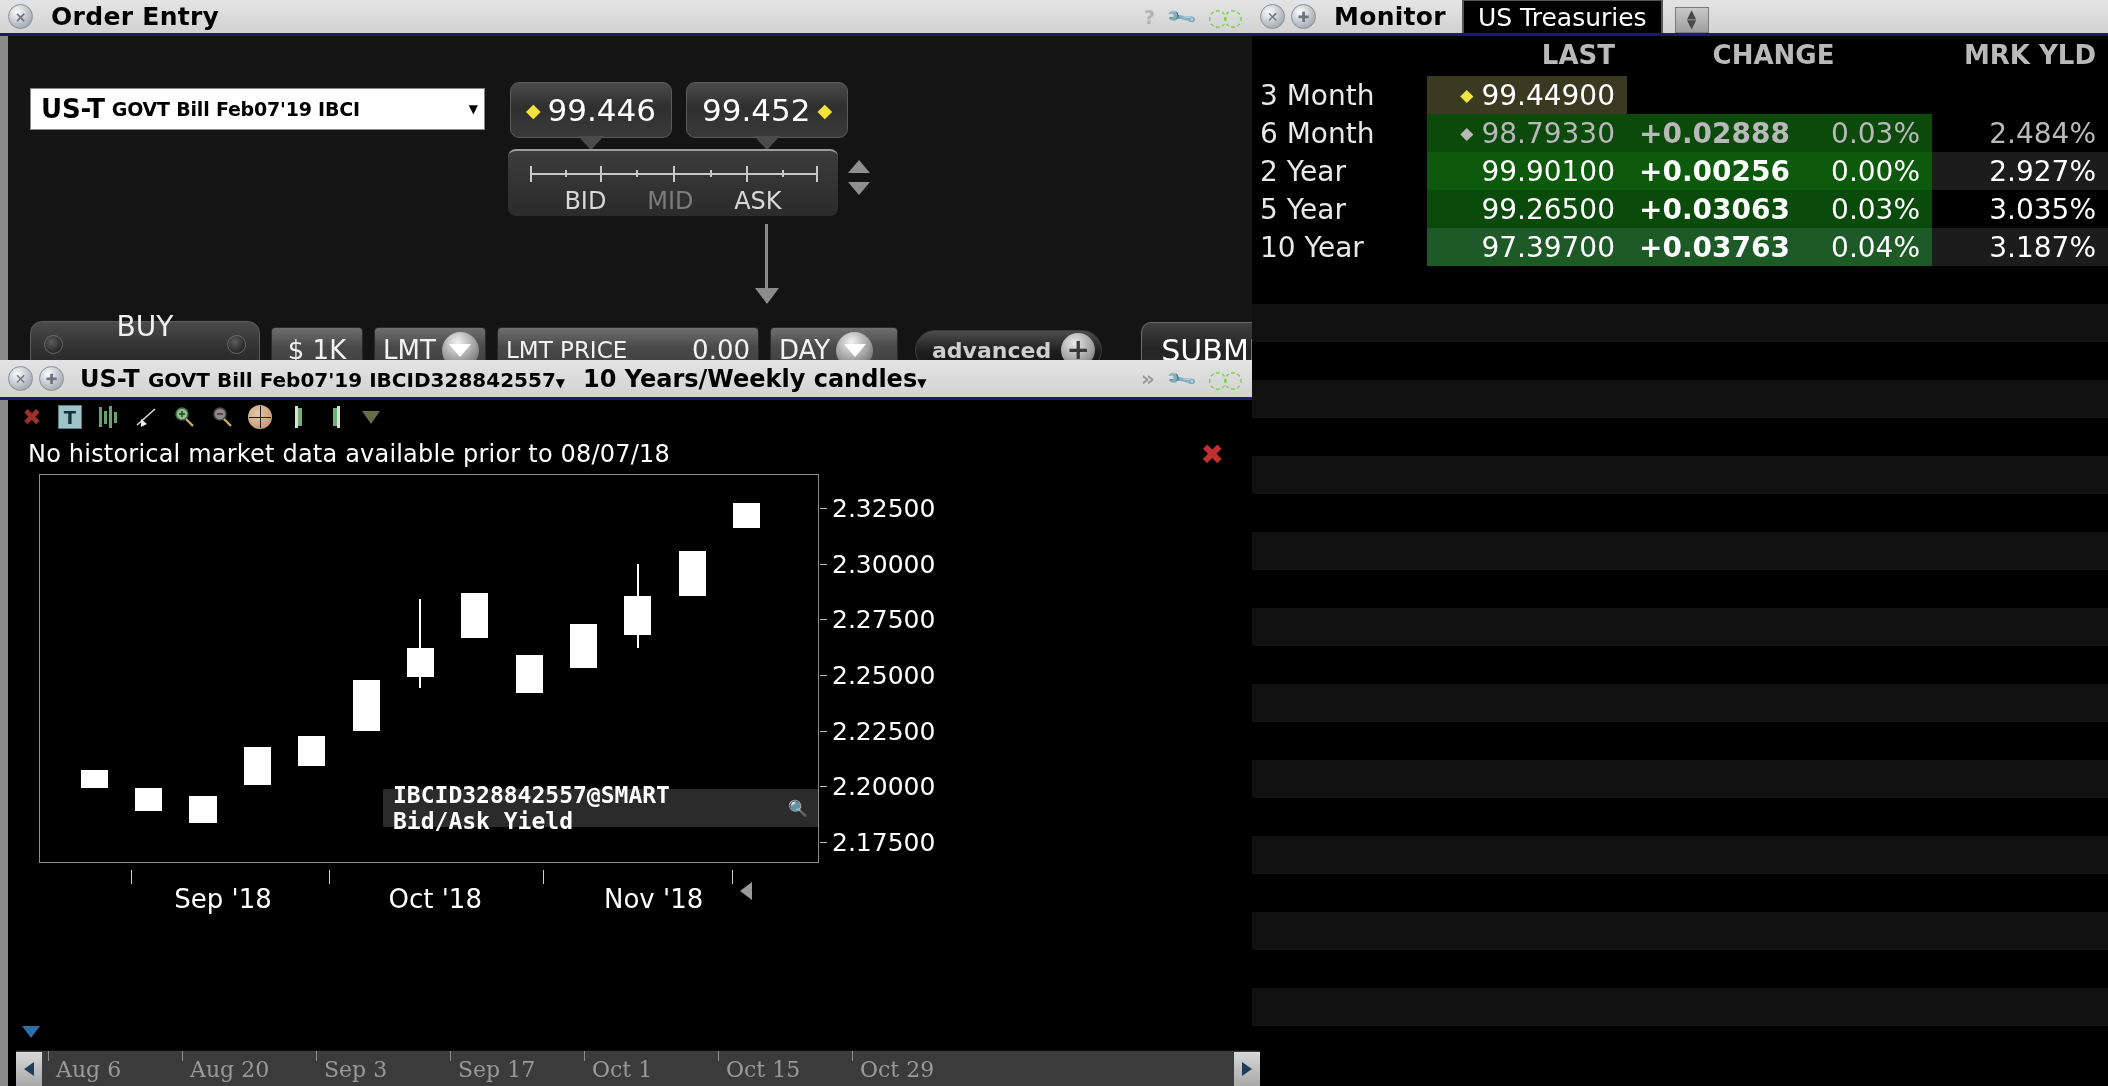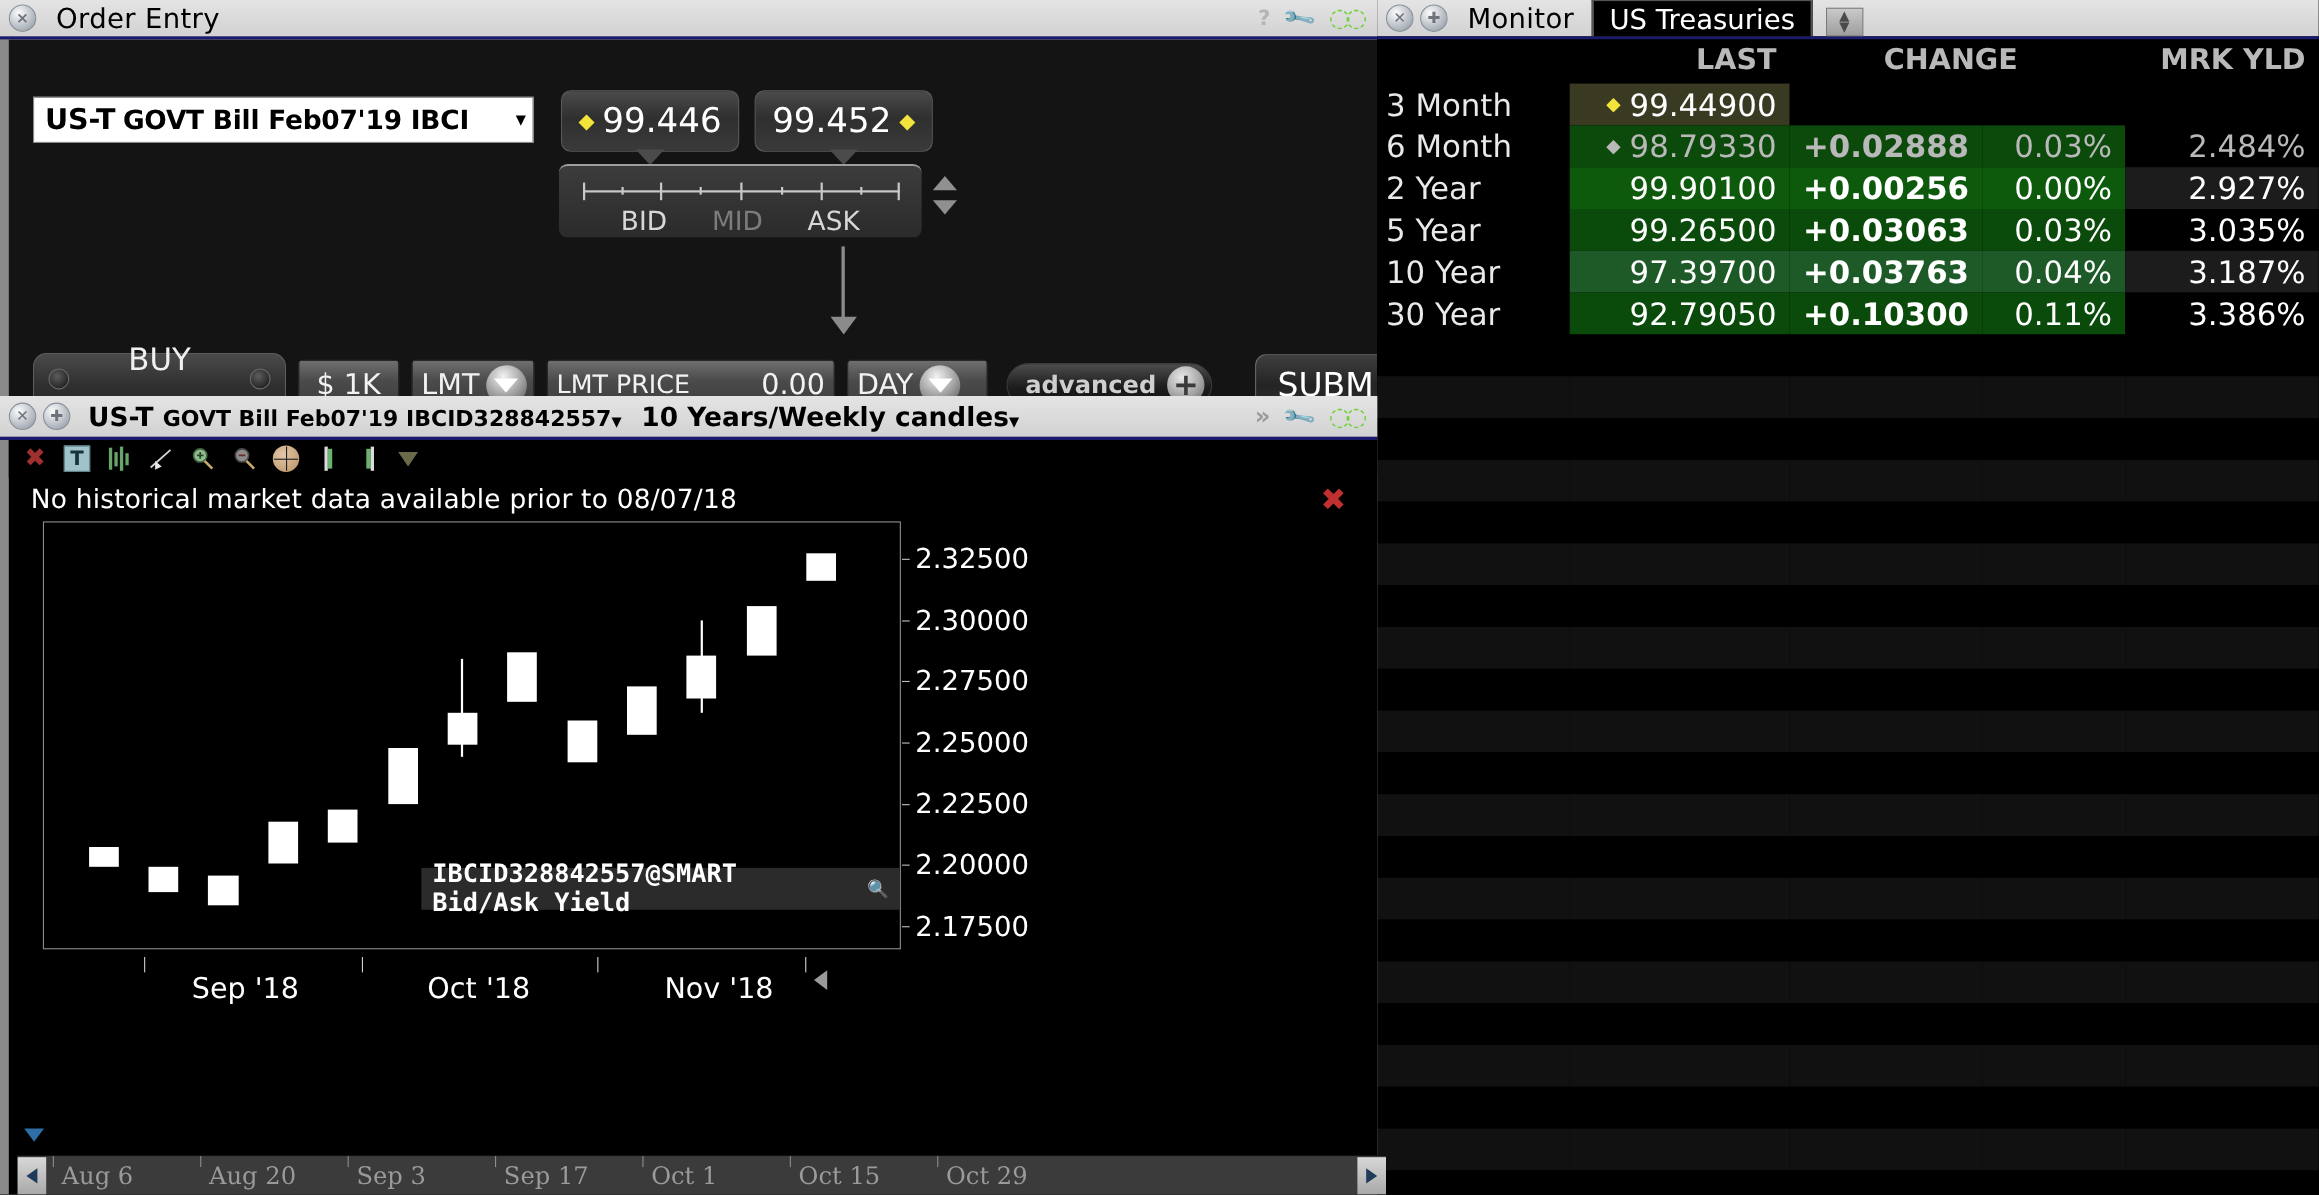--- a/index.html
+++ b/index.html
@@ -21,21 +21,21 @@
   }
   .tb-btn {
     width:25px;height:25px;border-radius:50%;
     background: radial-gradient(circle at 35% 30%, #fcfcfc, #b6bcc4 60%, #8d949c);
     border:1px solid #8a9099;
     display:flex;align-items:center;justify-content:center;
     font-size:14px; color:#6d747d; font-weight:bold;
     margin-left:8px; flex:none;
   }
   .tb-title {
-    font-size:25px; font-weight:normal; color:#000;
+    font-size:25px; font-weight:bold; color:#000;
     margin-left:18px; letter-spacing:.3px;
     font-family:"DejaVu Sans", sans-serif;
     white-space:nowrap;
   }
   .tb-spacer { flex:1; }
   .tb-icons { display:flex; align-items:center; gap:14px; padding-right:14px; }
   .ico-q { color:#b4b4b4; font-size:19px; font-weight:bold;}
   .ico-wrench { font-size:20px; color:#6b7078; transform:rotate(-35deg); display:inline-block;}
   .ico-link { color:#6fd23a; font-size:23px; font-weight:bold; letter-spacing:-5px;}
   .ico-chev { color:#9a9a9a; font-size:22px; font-weight:bold; }
@@ -52,21 +52,21 @@
     border-image: linear-gradient(90deg,#8a8a8a 0 2px,#cfcfcf 2px 5px,#6a6a6a 5px 8px) 1;
   }
   .oe-inner { position:relative; width:100%; height:100%; }
 
   .symbol-box {
     position:absolute; left:22px; top:52px; width:455px; height:42px;
     background:#fff; display:flex; align-items:center; padding:0 6px 0 10px;
     border:1px solid #888;
   }
   .sym-main { font-size:26px; font-weight:bold; color:#000; letter-spacing:-.2px;}
-  .sym-rest { font-size:24px; font-weight:bold; color:#000; margin-left:7px; letter-spacing:-.2px;}
+  .sym-rest { font-size:19px; font-weight:bold; color:#000; margin-left:7px; letter-spacing:-.2px;}
   .sym-caret { margin-left:auto; font-size:12px; color:#000; }
 
   .quote-bid, .quote-ask {
     position:absolute; top:46px; height:56px;
     background: linear-gradient(#4b4b4b,#2f2f2f 45%, #3a3a3a);
     border:1px solid #5a5a5a; border-radius:9px;
     display:flex; align-items:center; justify-content:center; gap:7px;
     color:#fff; font-size:31px;
   }
   .quote-bid { left:502px; width:162px; }
@@ -465,31 +465,20 @@
             <tr>
               <td class="c-name">10 Year</td>
               <td class="c-last" style="background: rgb(30, 90, 40);">
                 <div class="last-wrap">
                   <span>97.39700</span>
                 </div>
               </td>
               <td class="c-chg" style="background: rgb(30, 90, 40);">+0.03763</td>
               <td class="c-pct" style="background: rgb(30, 90, 40);">0.04%</td>
               <td class="c-yld" style="background: rgb(28, 28, 28);">3.187%</td>
-            </tr>
-            <tr>
-              <td class="c-name">30 Year</td>
-              <td class="c-last" style="background: rgb(10, 74, 10);">
-                <div class="last-wrap">
-                  <span>92.79050</span>
-                </div>
-              </td>
-              <td class="c-chg" style="background: rgb(10, 74, 10);">+0.10300</td>
-              <td class="c-pct" style="background: rgb(10, 74, 10);">0.11%</td>
-              <td class="c-yld" style="background: rgb(0, 0, 0);">3.386%</td>
             </tr>
             <tr class="blank-row" style="background: rgb(0, 0, 0);">
               <td></td>
               <td></td>
               <td></td>
               <td></td>
               <td></td>
             </tr>
             <tr class="blank-row" style="background: rgb(17, 17, 17);">
               <td></td>

